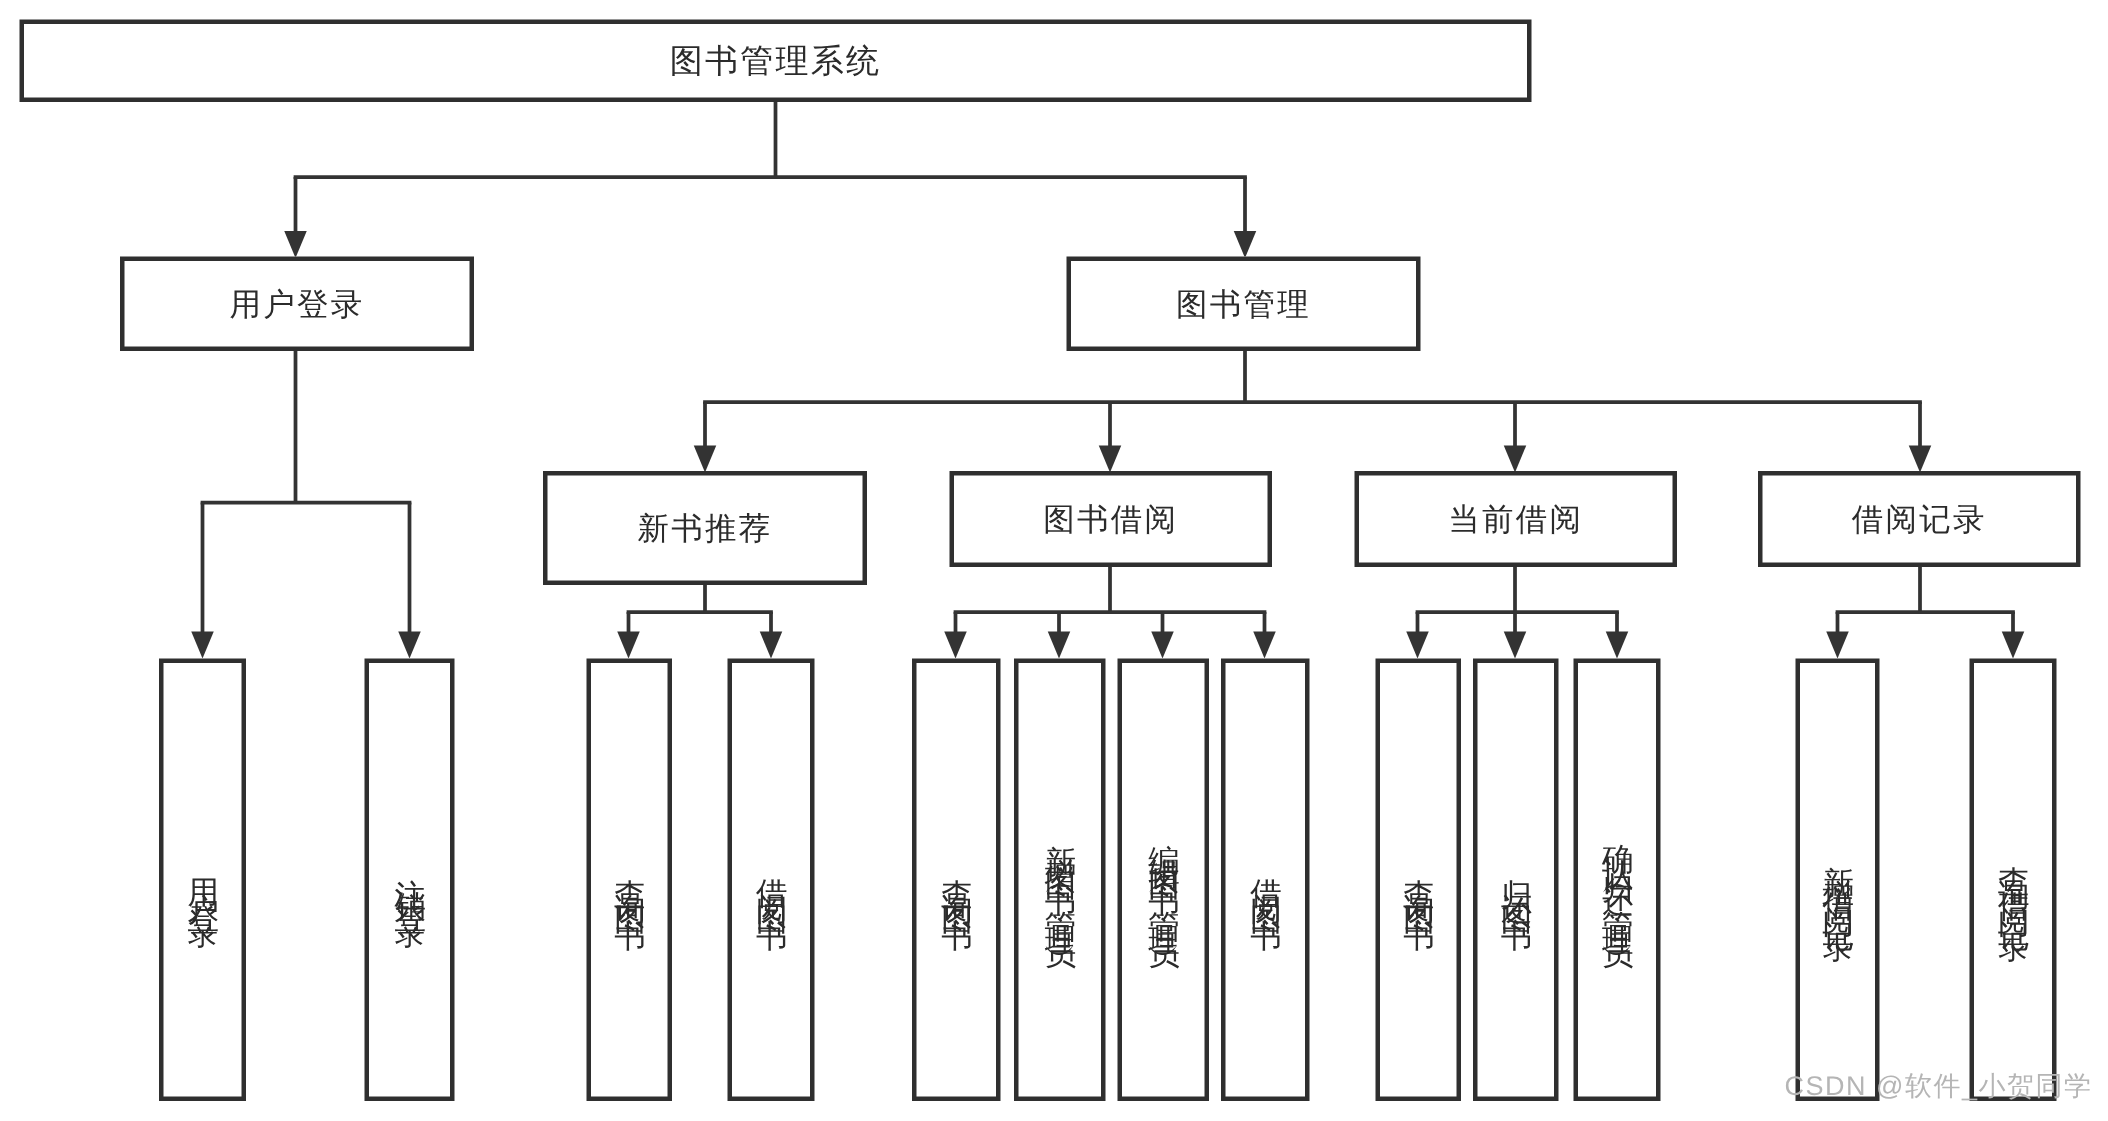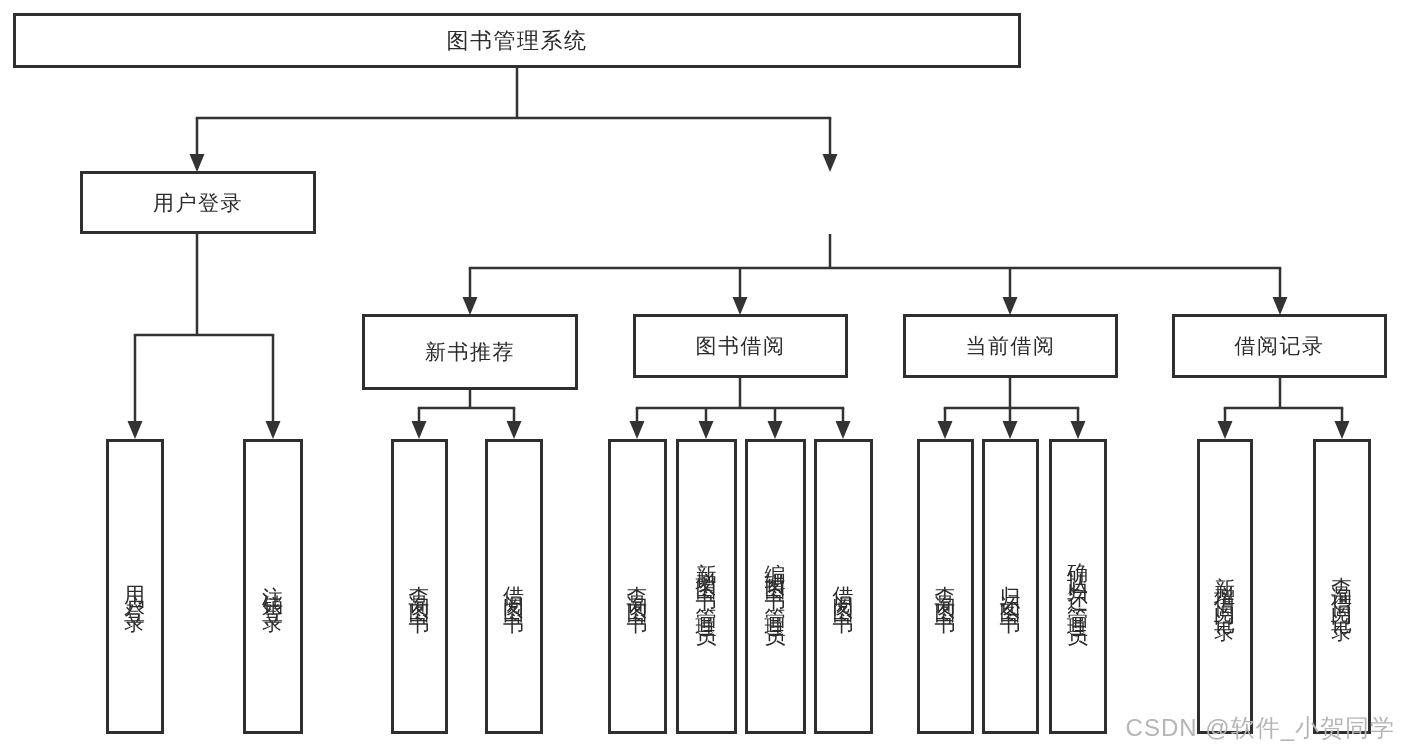--- a/index.html
+++ b/index.html
@@ -21,21 +21,21 @@
     display:flex;align-items:center;justify-content:center;z-index:2;
   }
   .hl{font-size:21px;letter-spacing:1.5px;white-space:nowrap;}
   .root-box .hl{font-size:22px;}
   .vl{
     writing-mode:vertical-rl;text-orientation:mixed;
     font-size:21px;line-height:1;letter-spacing:9px;white-space:nowrap;
   }
   .watermark{
     position:absolute;top:712px;right:10px;z-index:5;
-    font-size:24px;letter-spacing:1px;color:var(--watermark);
+    font-size:18px;letter-spacing:1px;color:var(--watermark);
     font-family:"Liberation Sans",sans-serif;
   }
 </style>
 </head>
 <body>
 
 <div class="canvas">
 
   <svg class="wires" viewBox="0 0 1405 747" xmlns="http://www.w3.org/2000/svg">
     <g>
@@ -106,20 +106,23 @@
     </g>
   </svg>
 
   <div class="box root-box" style="left:13px;top:13px;width:1008px;height:55px;">
     <span class="hl">图书管理系统</span>
   </div>
 
   <div class="box" style="left:80px;top:171px;width:236px;height:63px;">
     <span class="hl">用户登录</span>
   </div>
+  <div class="box" style="left:711px;top:171px;width:236px;height:63px;">
+    <span class="hl">图书管理</span>
+  </div>
 
   <div class="box" style="left:362px;top:314px;width:216px;height:76px;">
     <span class="hl">新书推荐</span>
   </div>
   <div class="box" style="left:633px;top:314px;width:215px;height:64px;">
     <span class="hl">图书借阅</span>
   </div>
   <div class="box" style="left:903px;top:314px;width:215px;height:64px;">
     <span class="hl">当前借阅</span>
   </div>

